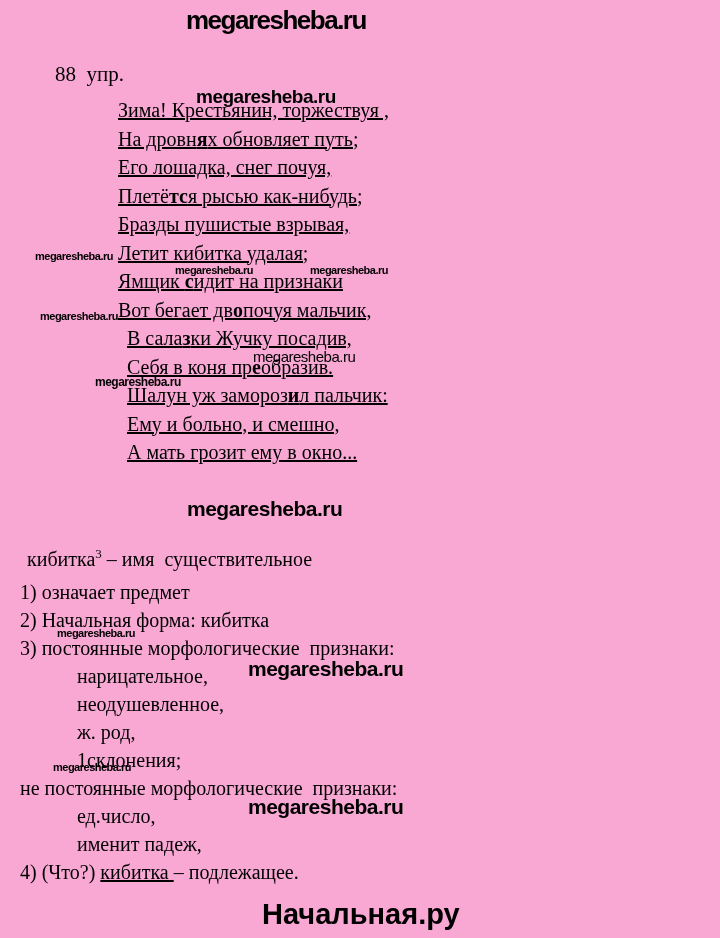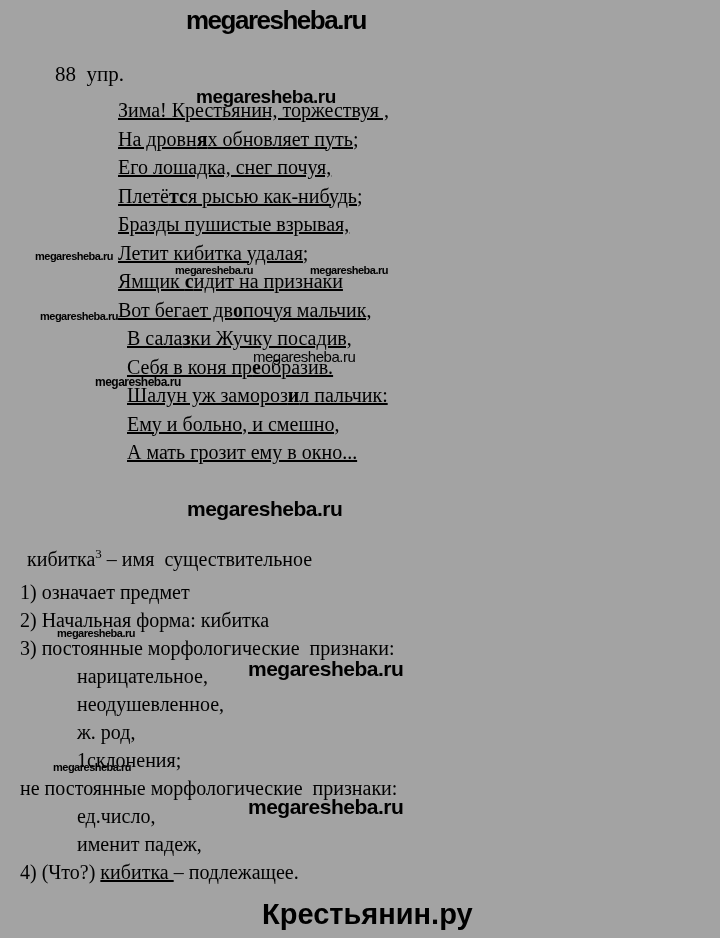--- a/index.html
+++ b/index.html
@@ -1,18 +1,18 @@
 <!DOCTYPE html>
 <html><head>
 <meta charset="utf-8">
 <style>
   html,body { margin:0; padding:0; background:#ffffff; }
   .page {
     position:relative; width:720px; height:938px;
-    background:#a3a3a3; color:#000;
+    background:#f9a8d4; color:#000;
     font-family:"Liberation Serif", serif;
     overflow:hidden;
   }
   .header-brand {
     position:absolute; left:186px; top:5px;
     font-family:"Liberation Sans", sans-serif;
     font-weight:bold; font-size:26px; letter-spacing:-1.5px;
     white-space:pre;
   }
   .exercise {
@@ -98,15 +98,15 @@
     <div class="aline ind"><span>нарицательное,</span></div>
     <div class="aline ind"><span>неодушевленное,</span></div>
     <div class="aline ind"><span>ж. род,</span></div>
     <div class="aline ind"><span>1склонения;</span></div>
     <div class="aline"><span>не постоянные морфологические  признаки:</span></div>
     <div class="aline ind"><span>ед.число,</span></div>
     <div class="aline ind"><span>именит падеж,</span></div>
     <div class="aline"><span>4) (Что?) </span><span class="u">кибитка </span><span>– подлежащее.</span></div>
   </div>
 
-  <div class="footer-brand">Крестьянин.ру</div>
+  <div class="footer-brand">Начальная.ру</div>
 
 </div>
 
 </body></html>

